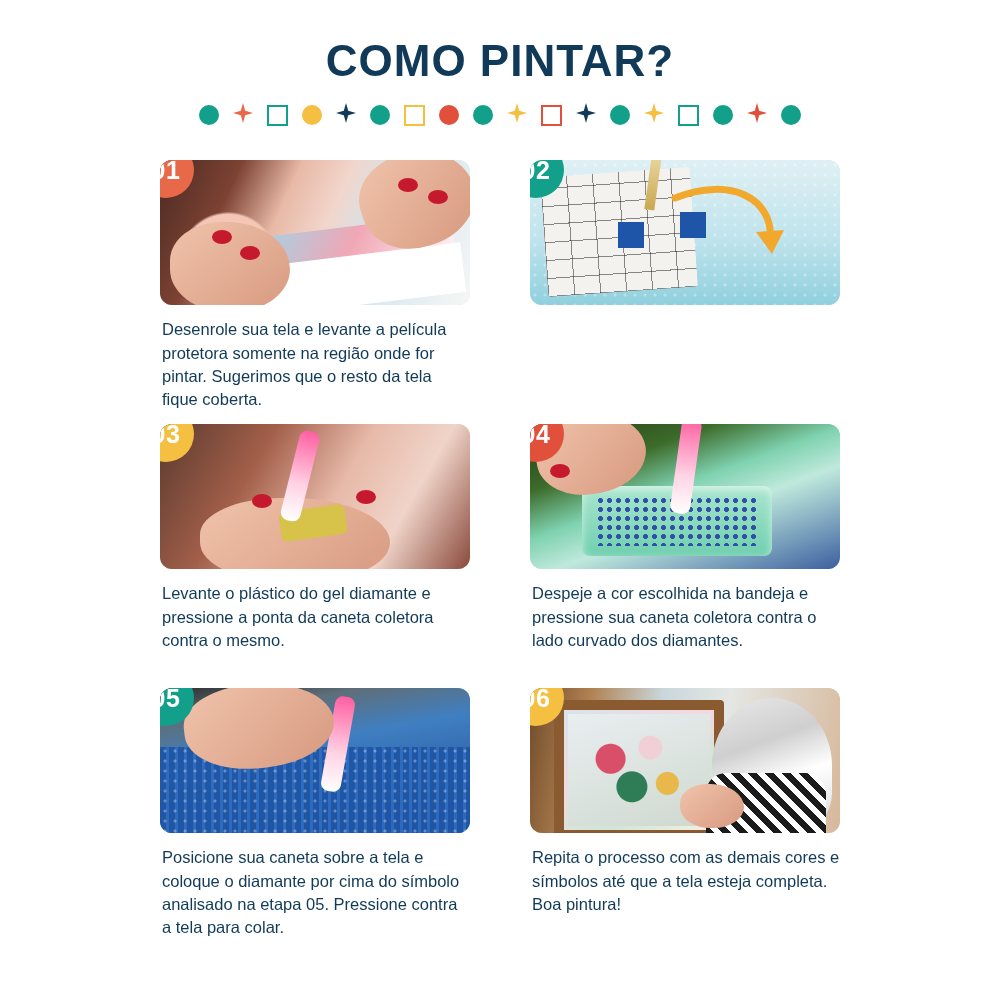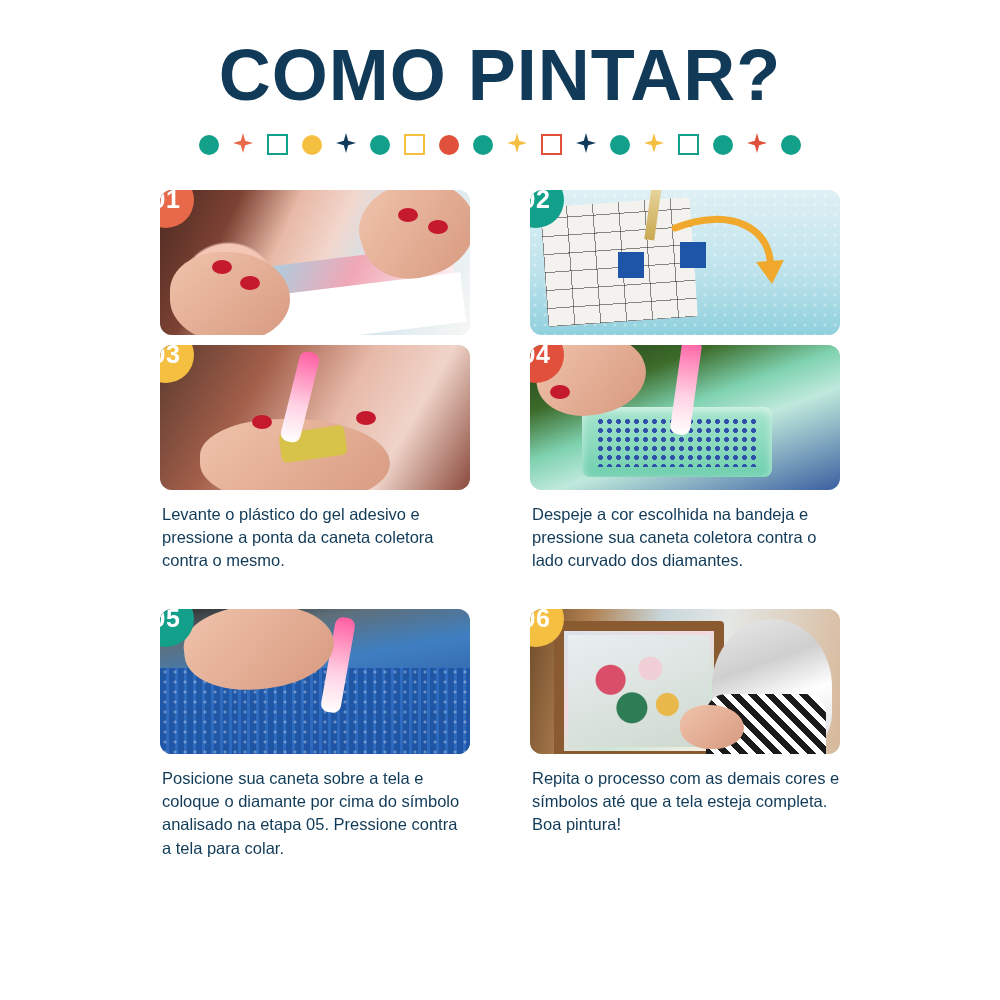--- a/index.html
+++ b/index.html
@@ -20,21 +20,21 @@
     height: 1000px;
     background: #ffffff;
   }
 
   
   .header {
     padding-top: 38px;
     text-align: center;
   }
   .title {
-    font-size: 72px;
+    font-size: 44px;
     font-weight: bold;
     letter-spacing: 1px;
     color: #103a57;
     margin: 0;
     line-height: 1.05;
   }
   .deco-row {
     margin-top: 16px;
     display: flex;
     justify-content: center;
@@ -268,20 +268,21 @@
           <div style="position:absolute;left:74px;top:96px;width:230px;height:50px;background:#ffffff;transform:rotate(-7deg);"></div>
           <div class="hand" style="left:10px;top:62px;width:120px;height:90px;"></div>
           <div class="hand" style="left:200px;top:-8px;width:115px;height:95px;transform:rotate(-18deg);"></div>
           <div class="nail" style="left:52px;top:70px;"></div>
           <div class="nail" style="left:80px;top:86px;"></div>
           <div class="nail" style="left:238px;top:18px;"></div>
           <div class="nail" style="left:268px;top:30px;"></div>
         </div>
         <div class="badge" style="background:#e8694a">01</div>
       </div>
+      <div class="caption">Desenrole sua tela e levante a película protetora somente na região onde for pintar. Sugerimos que o resto da tela fique coberta.</div>
     </div>
 
     <div class="step">
       <div class="thumb">
         <div class="img grad-2">
           <div class="dots-grid"></div>
           <div class="table-lines"></div>
           <div style="position:absolute;left:88px;top:62px;width:26px;height:26px;background:#1e55a8;"></div>
           <div style="position:absolute;left:150px;top:52px;width:26px;height:26px;background:#1e55a8;"></div>
           <div style="position:absolute;left:118px;top:-4px;width:10px;height:54px;background:linear-gradient(180deg,#e8d5a0,#c9a84f);transform:rotate(8deg);"></div>
@@ -300,21 +301,21 @@
       <div class="thumb">
         <div class="img grad-3">
           <div class="hand" style="left:40px;top:74px;width:190px;height:85px;"></div>
           <div style="position:absolute;left:120px;top:84px;width:66px;height:30px;background:#d7c24a;border-radius:6px;transform:rotate(-8deg);"></div>
           <div class="pen" style="left:130px;top:6px;height:92px;width:20px;transform:rotate(14deg);"></div>
           <div class="nail" style="left:92px;top:70px;"></div>
           <div class="nail" style="left:196px;top:66px;"></div>
         </div>
         <div class="badge" style="background:#f5bf42">03</div>
       </div>
-      <div class="caption">Levante o plástico do gel adesivo e pressione a ponta da caneta coletora contra o mesmo.</div>
+      <div class="caption">Levante o plástico do gel diamante e pressione a ponta da caneta coletora contra o mesmo.</div>
     </div>
 
     <div class="step">
       <div class="thumb">
         <div class="img grad-4">
           <div class="tray">
             <div class="beads"></div>
           </div>
           <div class="pen" style="left:146px;top:-6px;height:96px;width:20px;transform:rotate(8deg);"></div>
           <div class="hand" style="left:6px;top:-10px;width:110px;height:80px;transform:rotate(-10deg);"></div>

